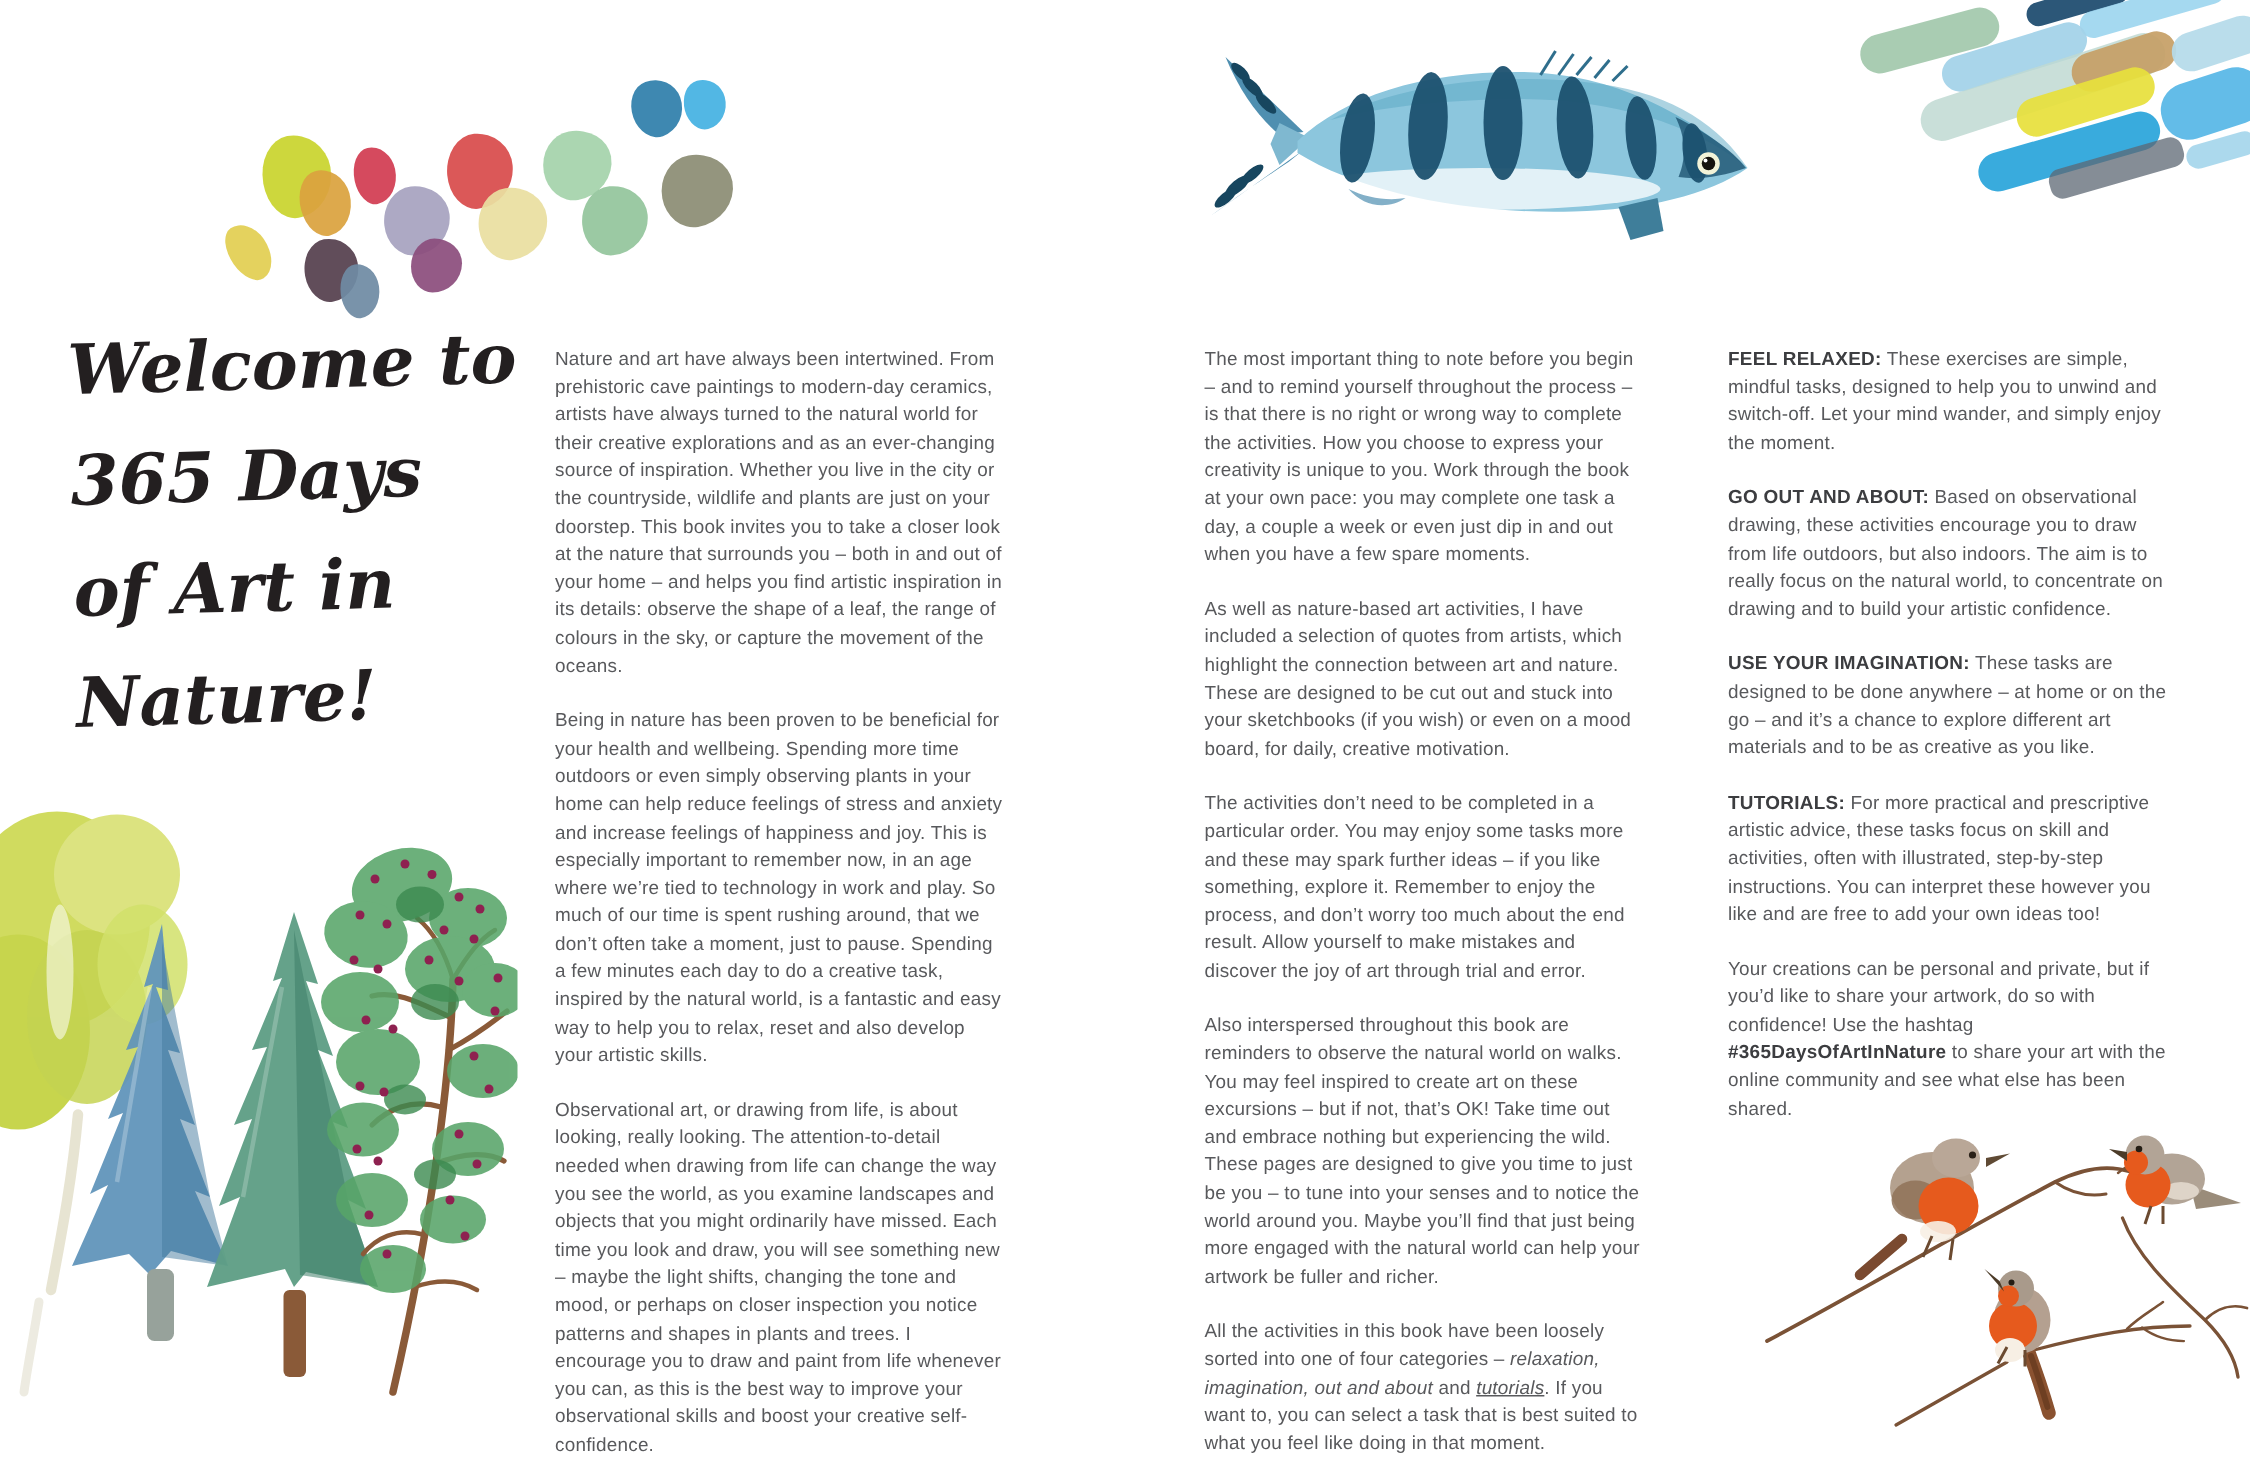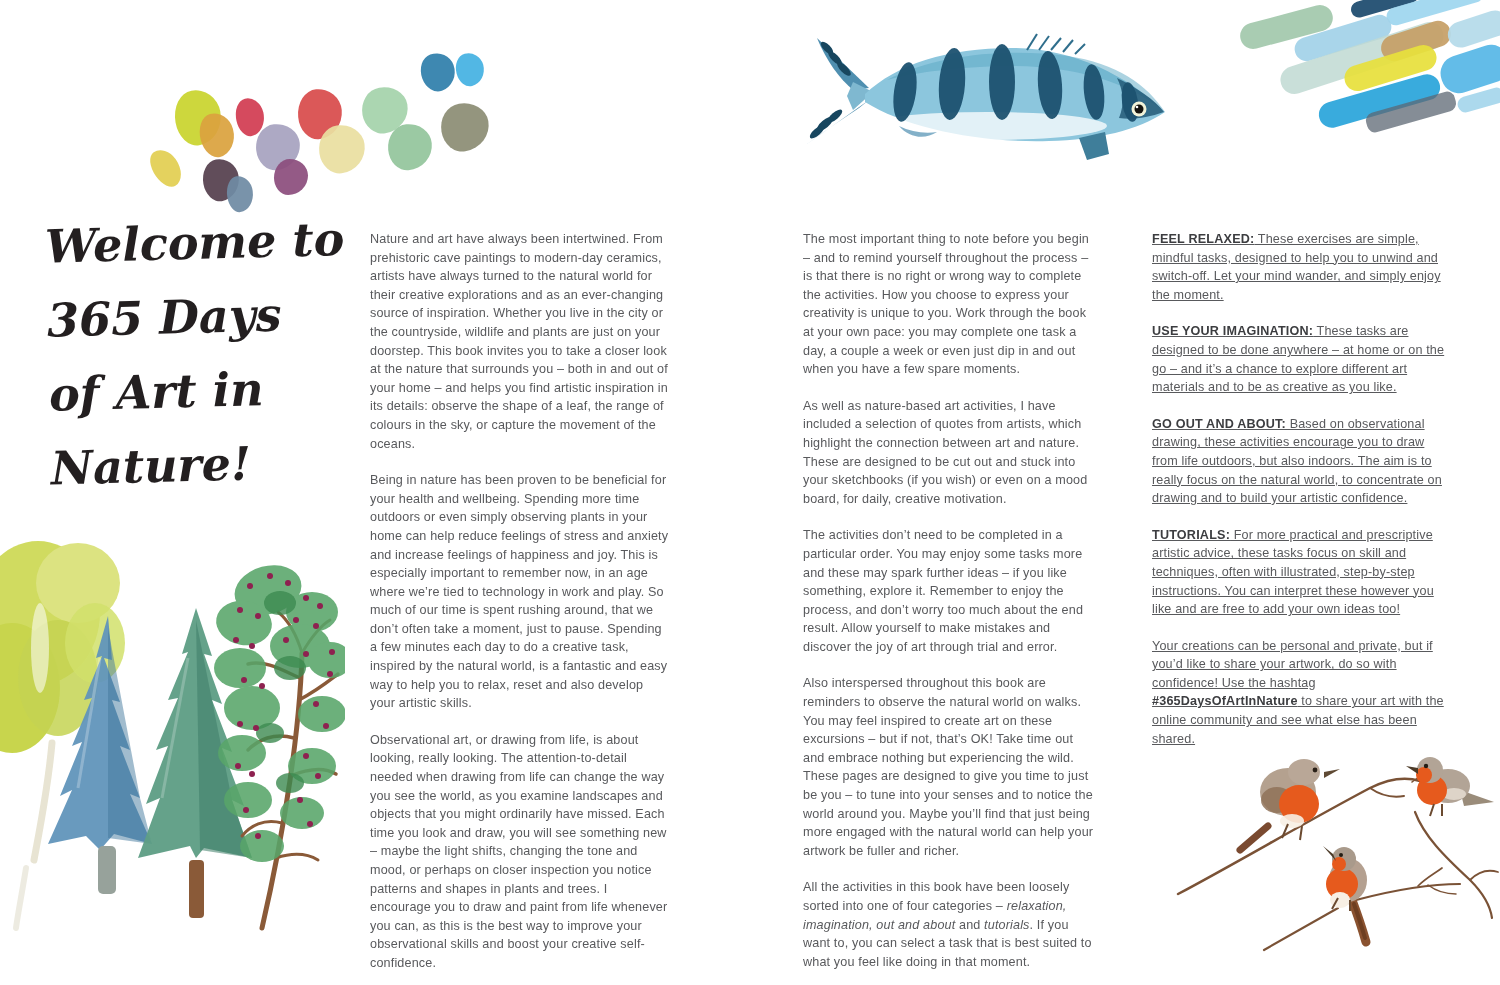--- a/index.html
+++ b/index.html
@@ -8,21 +8,21 @@
   .spread{position:absolute;inset:0;background:#ffffff;}
 
   
   .col{position:absolute;color:#58595c;margin-top:28px;}
   .col p{font-size:12.6px;line-height:18.6px;margin:0 0 18px 0;letter-spacing:.15px;
          color:#58595c;font-weight:400;}
   .lbl{font-weight:700;color:#3c3d40;letter-spacing:.2px;}
 
   .left-col{left:370px;top:202px;width:300px;}
   .mid-col{left:803px;top:202px;width:293px;}
-  .right-col{left:1152px;top:202px;width:298px;text-decoration:underline;}
+  .right-col{left:1152px;top:202px;width:298px;}
 
   
   .title{position:absolute;left:48px;top:206px;width:280px;color:#231f20;
          font-family:"DejaVu Serif",serif;font-style:italic;font-weight:700;
          font-size:46px;line-height:74px;transform:rotate(-1.5deg);}
   .title div{white-space:nowrap;}
 
   
   .blob-field{position:absolute;}
   .blob{position:absolute;}
@@ -119,35 +119,35 @@
     <p>Nature and art have always been intertwined. From prehistoric cave paintings to modern-day ceramics, artists have always turned to the natural world for their creative explorations and as an ever-changing source of inspiration. Whether you live in the city or the countryside, wildlife and plants are just on your doorstep. This book invites you to take a closer look at the nature that surrounds you – both in and out of your home – and helps you find artistic inspiration in its details: observe the shape of a leaf, the range of colours in the sky, or capture the movement of the oceans.</p>
     <p>Being in nature has been proven to be beneficial for your health and wellbeing. Spending more time outdoors or even simply observing plants in your home can help reduce feelings of stress and anxiety and increase feelings of happiness and joy. This is especially important to remember now, in an age where we’re tied to technology in work and play. So much of our time is spent rushing around, that we don’t often take a moment, just to pause. Spending a few minutes each day to do a creative task, inspired by the natural world, is a fantastic and easy way to help you to relax, reset and also develop your artistic skills.</p>
     <p>Observational art, or drawing from life, is about looking, really looking. The attention-to-detail needed when drawing from life can change the way you see the world, as you examine landscapes and objects that you might ordinarily have missed. Each time you look and draw, you will see something new – maybe the light shifts, changing the tone and mood, or perhaps on closer inspection you notice patterns and shapes in plants and trees. I encourage you to draw and paint from life whenever you can, as this is the best way to improve your observational skills and boost your creative self-confidence.</p>
   </div>
 
   <div class="col mid-col">
     <p>The most important thing to note before you begin – and to remind yourself throughout the process – is that there is no right or wrong way to complete the activities. How you choose to express your creativity is unique to you. Work through the book at your own pace: you may complete one task a day, a couple a week or even just dip in and out when you have a few spare moments.</p>
     <p>As well as nature-based art activities, I have included a selection of quotes from artists, which highlight the connection between art and nature. These are designed to be cut out and stuck into your sketchbooks (if you wish) or even on a mood board, for daily, creative motivation.</p>
     <p>The activities don’t need to be completed in a particular order. You may enjoy some tasks more and these may spark further ideas – if you like something, explore it. Remember to enjoy the process, and don’t worry too much about the end result. Allow yourself to make mistakes and discover the joy of art through trial and error.</p>
     <p>Also interspersed throughout this book are reminders to observe the natural world on walks. You may feel inspired to create art on these excursions – but if not, that’s OK! Take time out and embrace nothing but experiencing the wild. These pages are designed to give you time to just be you – to tune into your senses and to notice the world around you. Maybe you’ll find that just being more engaged with the natural world can help your artwork be fuller and richer.</p>
-    <p><span>All the activities in this book have been loosely sorted into one of four categories – </span><span style="font-style: italic;">relaxation, imagination, out and about</span><span> and </span><span style="font-style: italic;">tutorials</span><span>. If you want to, you can select a task that is best suited to what you feel like doing in that moment.</span></p>
+    <p><span>All the activities in this book have been loosely sorted into one of four categories – </span><span style="font-style: italic;">relaxation, imagination, out and about</span><span> and </span><span style="font-style: italic; text-decoration: underline;">tutorials</span><span>. If you want to, you can select a task that is best suited to what you feel like doing in that moment.</span></p>
   </div>
 
   <div class="col right-col">
     <p>
       <span class="lbl">FEEL RELAXED:</span><span> These exercises are simple, mindful tasks, designed to help you to unwind and switch-off. Let your mind wander, and simply enjoy the moment.</span>
     </p>
     <p>
+      <span class="lbl">GO OUT AND ABOUT:</span><span> Based on observational drawing, these activities encourage you to draw from life outdoors, but also indoors. The aim is to really focus on the natural world, to concentrate on drawing and to build your artistic confidence.</span>
+    </p>
+    <p>
       <span class="lbl">USE YOUR IMAGINATION:</span><span> These tasks are designed to be done anywhere – at home or on the go – and it’s a chance to explore different art materials and to be as creative as you like.</span>
     </p>
     <p>
-      <span class="lbl">GO OUT AND ABOUT:</span><span> Based on observational drawing, these activities encourage you to draw from life outdoors, but also indoors. The aim is to really focus on the natural world, to concentrate on drawing and to build your artistic confidence.</span>
-    </p>
-    <p>
-      <span class="lbl">TUTORIALS:</span><span> For more practical and prescriptive artistic advice, these tasks focus on skill and techniques, often with illustrated, step-by-step instructions. You can interpret these however you like and are free to add your own ideas too!</span>
+      <span class="lbl">TUTORIALS:</span><span> For more practical and prescriptive artistic advice, these tasks focus on skill and activities, often with illustrated, step-by-step instructions. You can interpret these however you like and are free to add your own ideas too!</span>
     </p>
     <p><span>Your creations can be personal and private, but if you’d like to share your artwork, do so with confidence! Use the hashtag </span><span class="lbl">#365DaysOfArtInNature</span><span> to share your art with the online community and see what else has been shared.</span></p>
   </div>
 
   <svg class="art-svg" style="left:0px;top:528px;" width="345" height="432" viewBox="0 0 345 432">
 
     <g opacity="0.92">
       <ellipse cx="38" cy="85" rx="62" ry="72" fill="#ccd852"></ellipse>
       <ellipse cx="12" cy="160" rx="48" ry="65" fill="#c3d23e"></ellipse>
       <ellipse cx="78" cy="55" rx="42" ry="40" fill="#d9e176"></ellipse>

